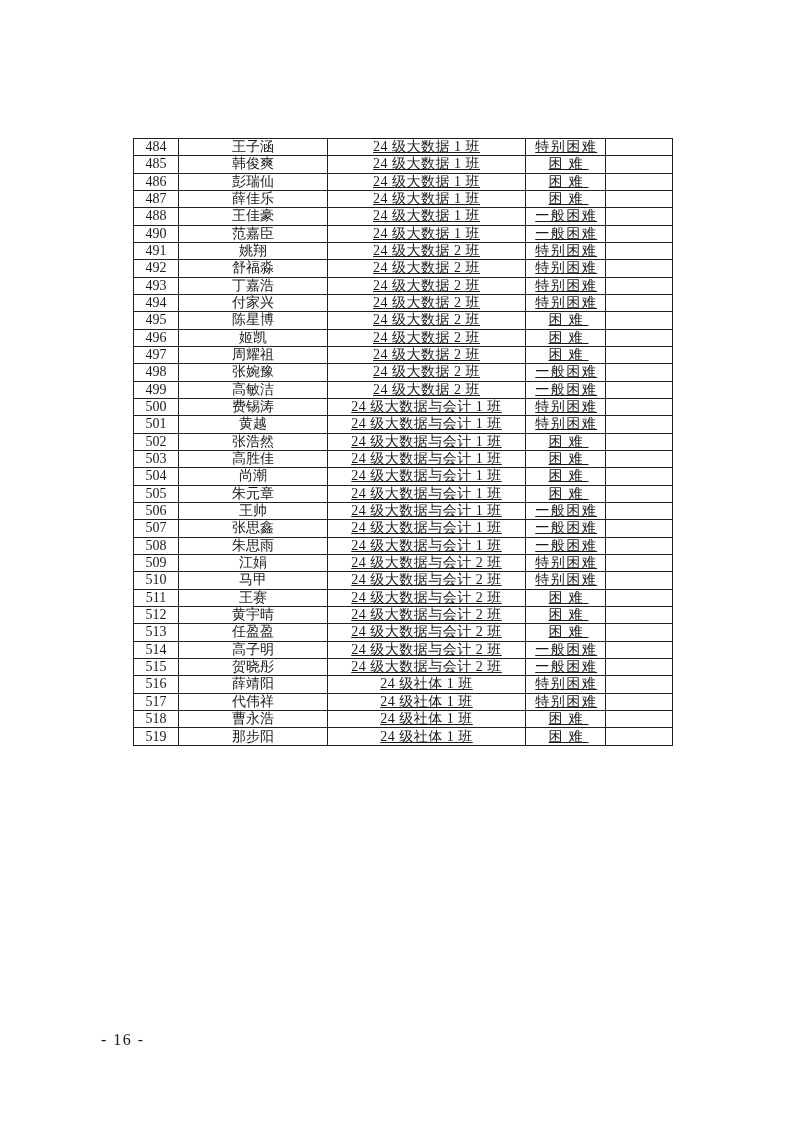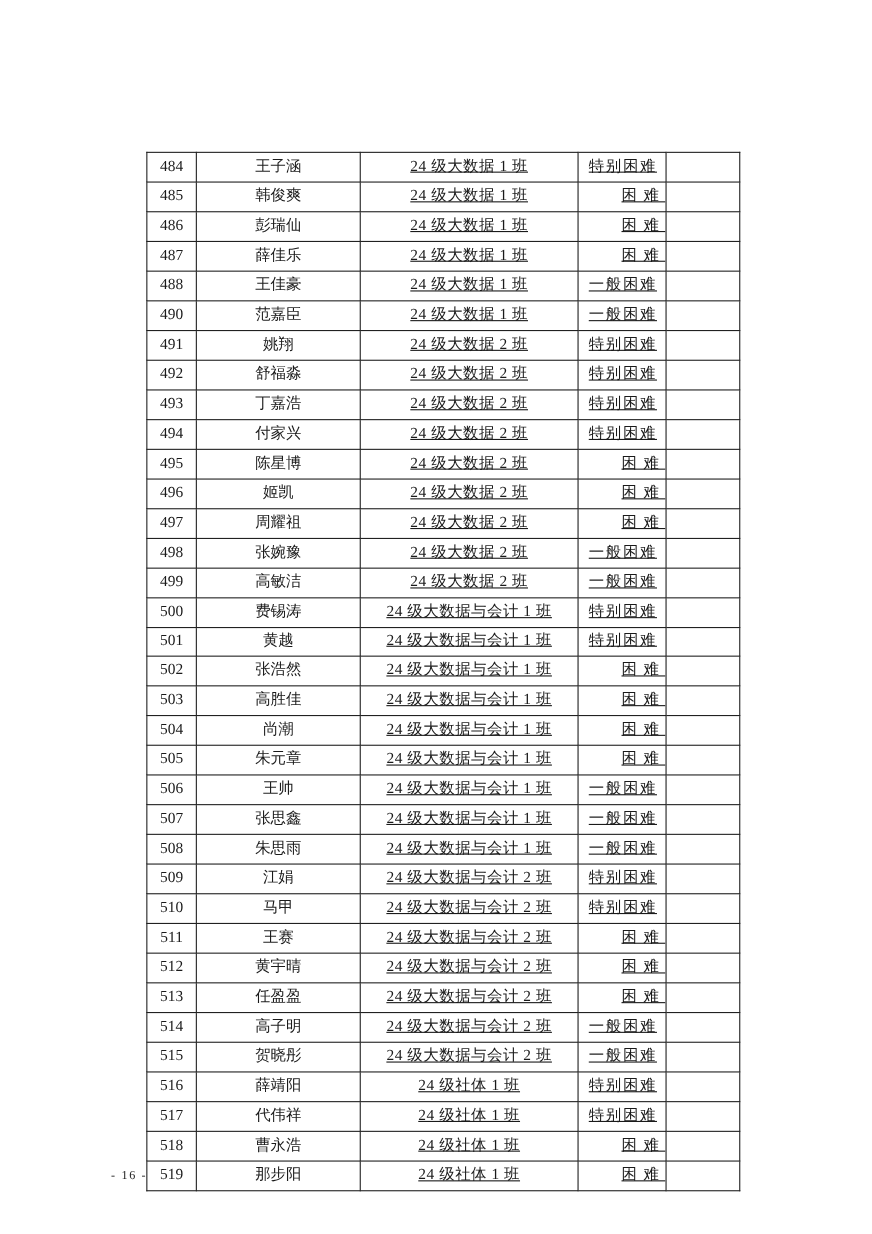--- a/index.html
+++ b/index.html
@@ -14,50 +14,49 @@
     background: #ffffff;
     overflow: hidden;
     font-family: "Liberation Serif", "DejaVu Serif", serif;
     color: #1a1a1a;
   }
   table.student-table {
     position: absolute;
     left: 133px;
     top: 138px;
     width: 539px;
-    height: 945px;
+    height: 608px;
     border-collapse: collapse;
     table-layout: fixed;
   }
   .student-table td {
     border: 1px solid #212121;
     text-align: center;
     vertical-align: middle;
     font-size: 14px;
     padding: 0;
     line-height: 1;
     overflow: hidden;
     white-space: nowrap;
   }
   .col-no    { width: 45px;  }
   .col-name  { width: 149px; }
   .col-class { width: 198px; }
   .col-level { width: 80px;  }
   .col-note  { width: 67px;  }
   td.cell-level { letter-spacing: 1.5px; text-indent: 1.5px; text-decoration: underline; }
-  td.cell-level.level-short { letter-spacing: 6px; text-indent: 6px; text-align: right; }
+  td.cell-level.level-short { letter-spacing: 6px; text-indent: 6px; }
   td.cell-class { letter-spacing: 0.5px; text-decoration: underline; }
   .page-number {
     position: absolute;
     left: 101px;
     top: 1031px;
-    font-size: 11px;
+    font-size: 16px;
     letter-spacing: 1.5px;
     color: #1a1a1a;
-    margin-top: 32px;
   }
 </style>
 </head>
 <body>
 
 <div class="page">
 
   <table class="student-table">
     <colgroup>
       <col class="col-no">

